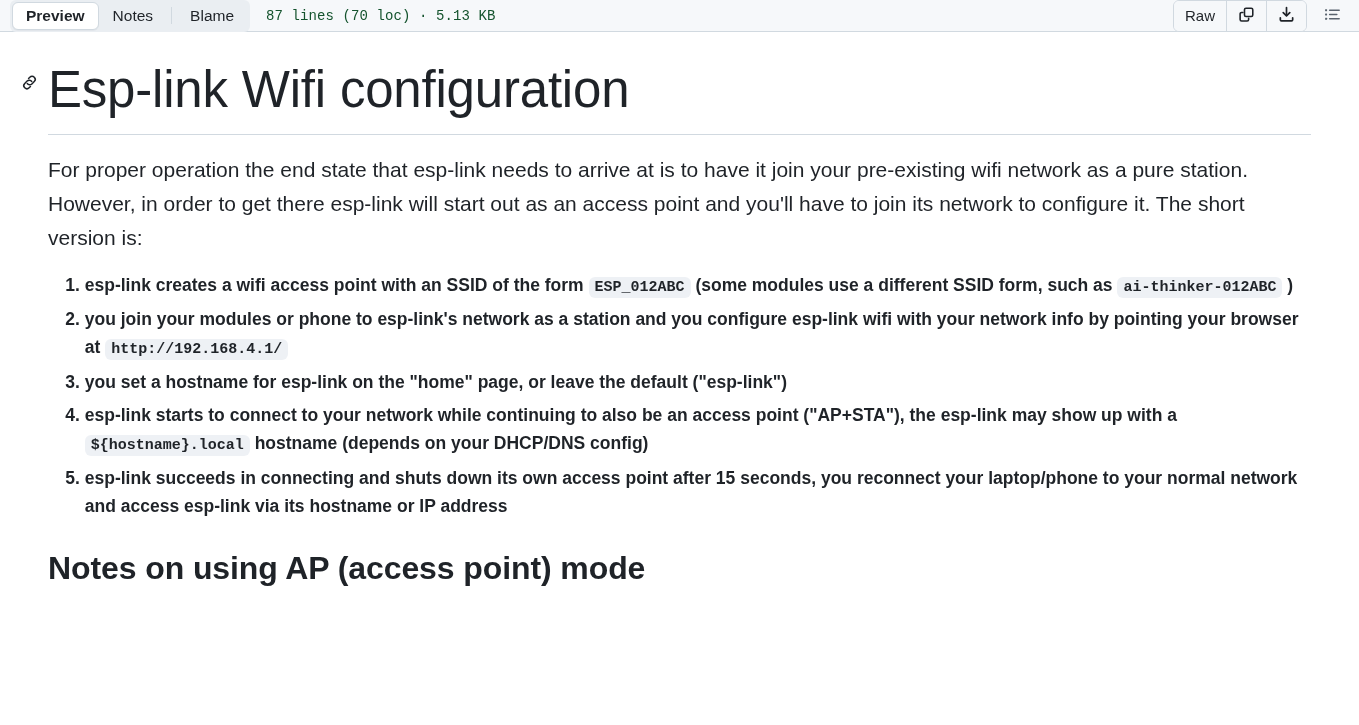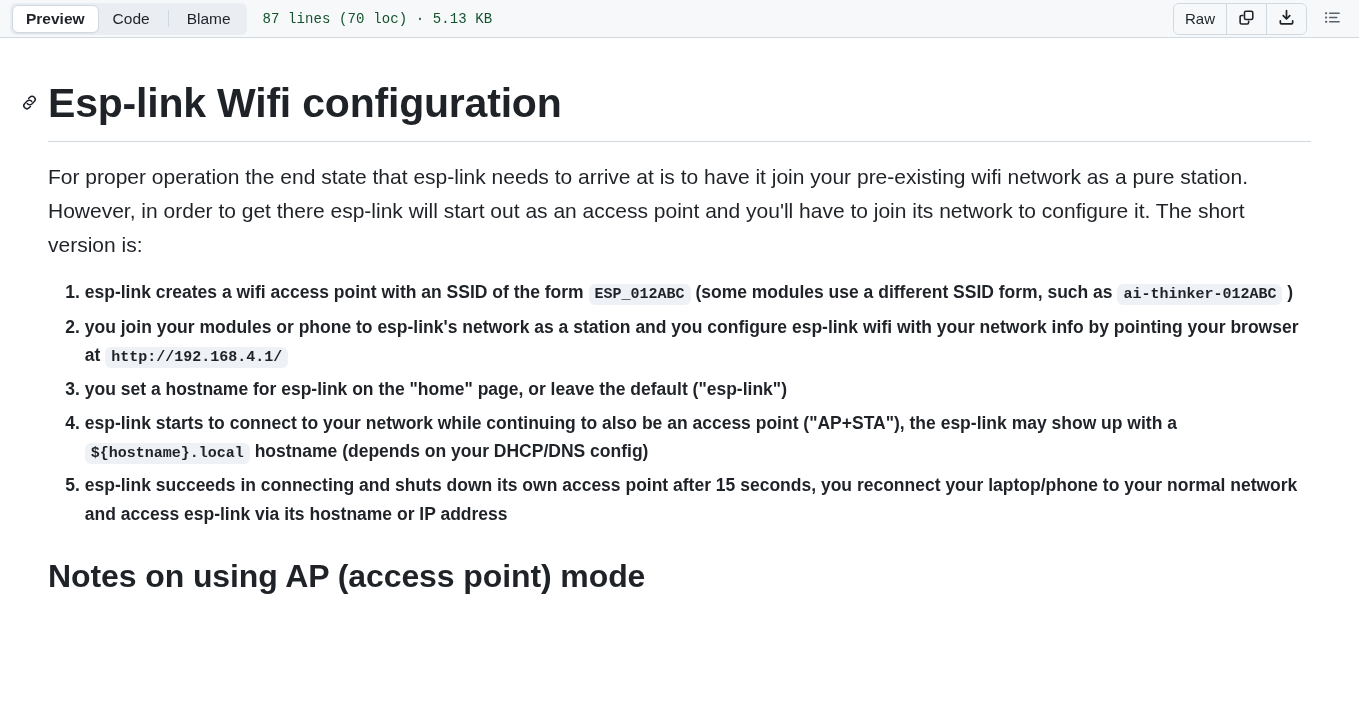--- a/index.html
+++ b/index.html
@@ -8,21 +8,21 @@
     width: 1359px; height: 725px;
     background: #ffffff;
     font-family: "Liberation Sans", sans-serif;
     color: #1f2328;
     overflow: hidden;
   }
 
   
   .file-header {
     position: relative;
-    height: 38px;
+    height: 32px;
     background: #f6f8fa;
     border-bottom: 1px solid #d1d9e0;
     display: flex;
     align-items: center;
     padding: 0 12px 0 10px;
   }
 
   .segmented {
     display: flex;
     align-items: center;
@@ -113,24 +113,24 @@
   .article {
     padding: 0 16px;
   }
   .article-inner {
     max-width: 1327px;
     margin: 0 auto;
     padding: 0 32px;
   }
 
   h1.md-h1 {
-    font-size: 41px;
-    font-weight: 700;
+    font-size: 51px;
+    font-weight: 400;
     line-height: 1.25;
-    margin: 40px 0 0 0;
+    margin: 26px 0 0 0;
     padding-bottom: 12px;
     border-bottom: 1px solid #d1d9e0;
     position: relative;
     letter-spacing: -0.2px;
   }
   .anchor-link {
     position: absolute;
     left: -30px;
     top: 13px;
     width: 22px;
@@ -178,21 +178,21 @@
     letter-spacing: -0.1px;
   }
 </style>
 </head>
 <body>
 
 <div class="file-header">
 
   <div class="segmented">
     <button class="seg-btn selected">Preview</button>
-    <button class="seg-btn">Code</button>
+    <button class="seg-btn">Notes</button>
     <div class="seg-divider"></div>
     <button class="seg-btn">Blame</button>
   </div>
 
   <div class="file-meta">87 lines (70 loc) · 5.13 KB</div>
 
   <div class="header-right">
 
     <div class="btn-group">
       <button class="gbtn raw">Raw</button>

